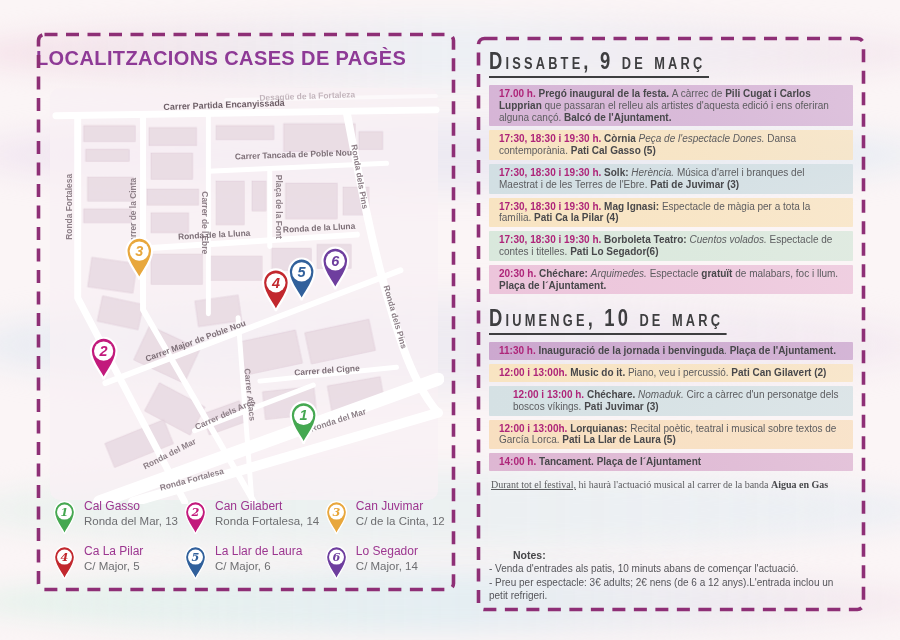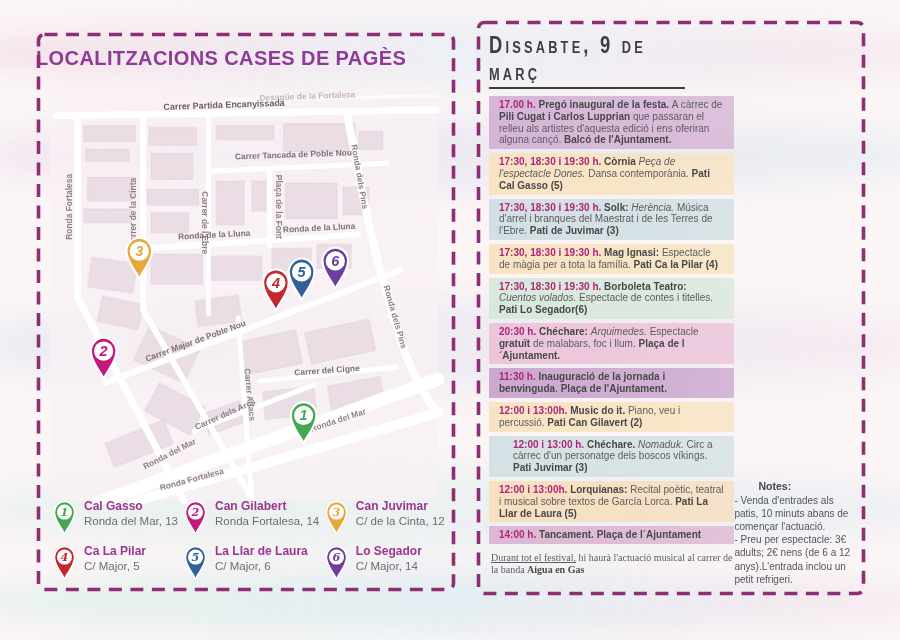--- a/index.html
+++ b/index.html
@@ -31,26 +31,26 @@
   #map-svg { position:absolute; left:12px; top:52px; }
   #map-svg text { font-family:"Liberation Sans", sans-serif; }
 
   #legend {
     position:absolute; left:16px; right:10px; bottom:12px;
     display:grid; grid-template-columns:1.04fr 1.12fr 1fr;
     row-gap:9px; column-gap:4px;
   }
   .legend-item { display:flex; gap:7px; align-items:flex-start; }
   .legend-item svg { flex:0 0 auto; margin-top:1px; }
-  .legend-name    { font-size:12px; font-weight:bold; color:#9c3690; line-height:1.25; }
+  .legend-name    { font-size:12px; font-weight:normal; color:#9c3690; line-height:1.25; }
   .legend-address { font-size:11.5px; color:#6e6e71; line-height:1.3; }
 
   
-  #right-panel { left:476px; top:20px; width:390px; height:576px;
-    padding:12px 13px 10px 13px; display:flex; }
+  #right-panel { left:476px; top:36px; width:390px; height:576px;
+    padding:12px 13px 10px 13px; display:flex; flex-direction:column; }
   .day-heading { margin:0 0 7px 0; }
   .day-heading .dh-inner {
     display:inline-block;
     font-variant:small-caps;
     font-size:23px; font-weight:bold; letter-spacing:4px;
     color:#3e3e40;
     transform:scaleX(.8); transform-origin:left bottom;
     border-bottom:2.5px solid #3e3e40; padding:0 4px 1px 0;
   }
   .day2 { margin-top:11px; }
@@ -269,20 +269,21 @@
   </svg>
 
   <div id="days">
       <div class="day-heading"><span class="dh-inner">Dissabte, 9 de març</span></div>
       <div class="event-row" style="background: linear-gradient(90deg, rgb(214, 181, 214), rgba(214, 181, 214, 0.9) 60%, rgba(214, 181, 214, 0.8));"><span class="sg-t">17.00 h. </span><span class="sg-b">Pregó inaugural de la festa. </span><span class="sg-n">A càrrec de </span><span class="sg-b">Pili Cugat i Carlos Lupprian</span><span class="sg-n"> que passaran el relleu als artistes d'aquesta edició i ens oferiran alguna cançó. </span><span class="sg-b">Balcó de l'Ajuntament.</span></div>
       <div class="event-row" style="background: linear-gradient(90deg, rgb(248, 228, 194), rgba(248, 228, 194, 0.9) 60%, rgba(248, 228, 194, 0.8));"><span class="sg-t">17:30, 18:30 i 19:30 h. </span><span class="sg-b">Còrnia </span><span class="sg-i">Peça de l'espectacle Dones.</span><span class="sg-n"> Dansa contemporània. </span><span class="sg-b">Pati Cal Gasso (5)</span></div>
       <div class="event-row" style="background: linear-gradient(90deg, rgb(210, 223, 227), rgba(210, 223, 227, 0.9) 60%, rgba(210, 223, 227, 0.8));"><span class="sg-t">17:30, 18:30 i 19:30 h. </span><span class="sg-b">Solk: </span><span class="sg-i">Herència.</span><span class="sg-n"> Música d'arrel i branques del Maestrat i de les Terres de l'Ebre. </span><span class="sg-b">Pati de Juvimar (3)</span></div>
       <div class="event-row" style="background: linear-gradient(90deg, rgb(248, 228, 194), rgba(248, 228, 194, 0.9) 60%, rgba(248, 228, 194, 0.8));"><span class="sg-t">17:30, 18:30 i 19:30 h. </span><span class="sg-b">Mag Ignasi: </span><span class="sg-n">Espectacle de màgia per a tota la família. </span><span class="sg-b">Pati Ca la Pilar (4)</span></div>
       <div class="event-row" style="background: linear-gradient(90deg, rgb(217, 232, 220), rgba(217, 232, 220, 0.9) 60%, rgba(217, 232, 220, 0.8));"><span class="sg-t">17:30, 18:30 i 19:30 h. </span><span class="sg-b">Borboleta Teatro: </span><span class="sg-i">Cuentos volados.</span><span class="sg-n"> Espectacle de contes i titelles. </span><span class="sg-b">Pati Lo Segador(6)</span></div>
       <div class="event-row" style="background: linear-gradient(90deg, rgb(236, 197, 219), rgba(236, 197, 219, 0.9) 60%, rgba(236, 197, 219, 0.8));"><span class="sg-t">20:30 h. </span><span class="sg-b">Chéchare: </span><span class="sg-i">Arquimedes.</span><span class="sg-n"> Espectacle </span><span class="sg-b">gratuït</span><span class="sg-n"> de malabars, foc i llum. </span><span class="sg-b">Plaça de l´Ajuntament.</span></div>
+      <div class="day-heading day2"><span class="dh-inner">Diumenge, 10 de març</span></div>
       <div class="event-row" style="background: linear-gradient(90deg, rgb(204, 168, 207), rgba(204, 168, 207, 0.9) 60%, rgba(204, 168, 207, 0.8));"><span class="sg-t">11:30 h. </span><span class="sg-b">Inauguració de la jornada i benvinguda</span><span class="sg-n">. </span><span class="sg-b">Plaça de l'Ajuntament.</span></div>
       <div class="event-row" style="background: linear-gradient(90deg, rgb(248, 228, 194), rgba(248, 228, 194, 0.9) 60%, rgba(248, 228, 194, 0.8));"><span class="sg-t">12:00 i 13:00h. </span><span class="sg-b">Music do it. </span><span class="sg-n">Piano, veu i percussió. </span><span class="sg-b">Pati Can Gilavert (2)</span></div>
       <div class="event-row" style="background: linear-gradient(90deg, rgb(213, 225, 228), rgba(213, 225, 228, 0.9) 60%, rgba(213, 225, 228, 0.8)); padding-left: 24px;"><span class="sg-t">12:00 i 13:00 h. </span><span class="sg-b">Chéchare. </span><span class="sg-i">Nomaduk.</span><span class="sg-n"> Circ a càrrec d'un personatge dels boscos víkings. </span><span class="sg-b">Pati Juvimar (3)</span></div>
       <div class="event-row" style="background: linear-gradient(90deg, rgb(248, 223, 192), rgba(248, 223, 192, 0.9) 60%, rgba(248, 223, 192, 0.8));"><span class="sg-t">12:00 i 13:00h. </span><span class="sg-b">Lorquianas: </span><span class="sg-n">Recital poètic, teatral i musical sobre textos de García Lorca. </span><span class="sg-b">Pati La Llar de Laura (5)</span></div>
       <div class="event-row" style="background: linear-gradient(90deg, rgb(222, 183, 211), rgba(222, 183, 211, 0.9) 60%, rgba(222, 183, 211, 0.8));"><span class="sg-t">14:00 h. </span><span class="sg-b">Tancament. Plaça de l´Ajuntament</span></div>
       <div class="event-row no-bg"><span class="sg-u">Durant tot el festival,</span><span class="sg-n"> hi haurà l'actuació musical al carrer de la banda </span><span class="sg-b">Aigua en Gas</span></div>
     </div>
 
   <div id="notes">
     <div id="notes-title">Notes:</div>

